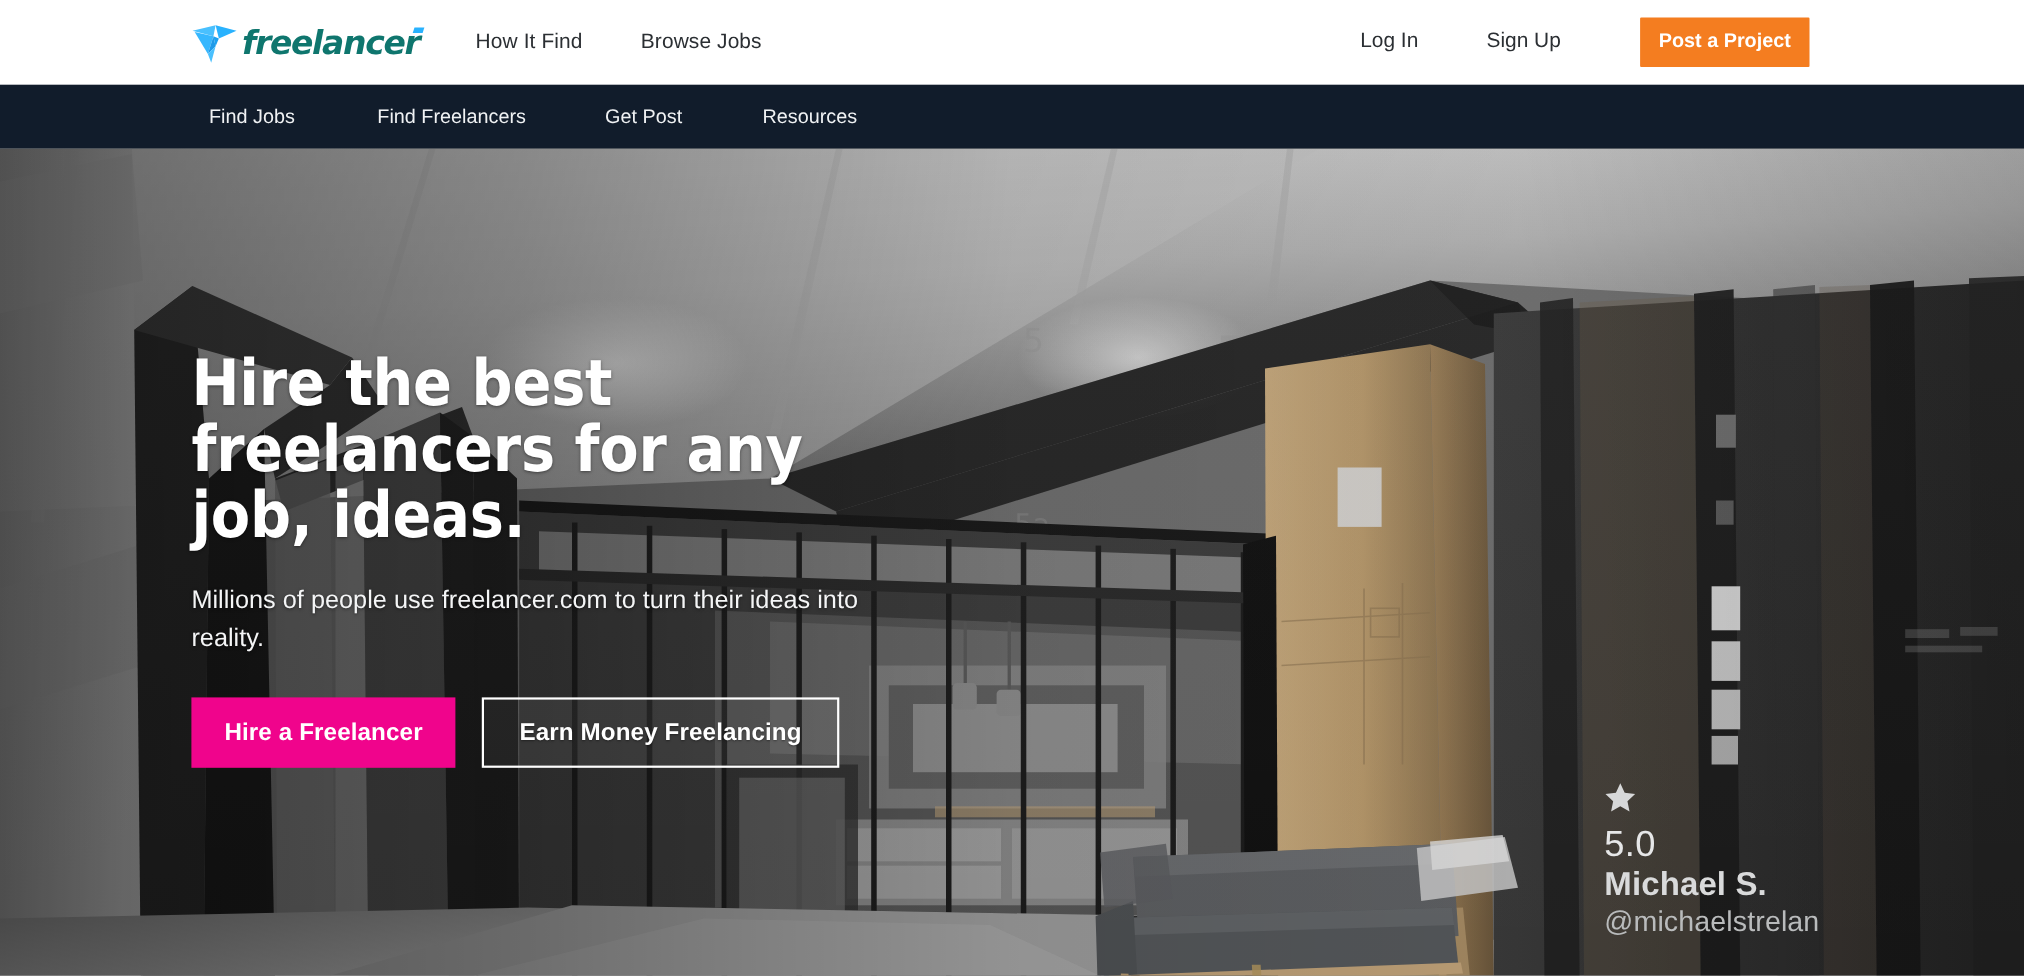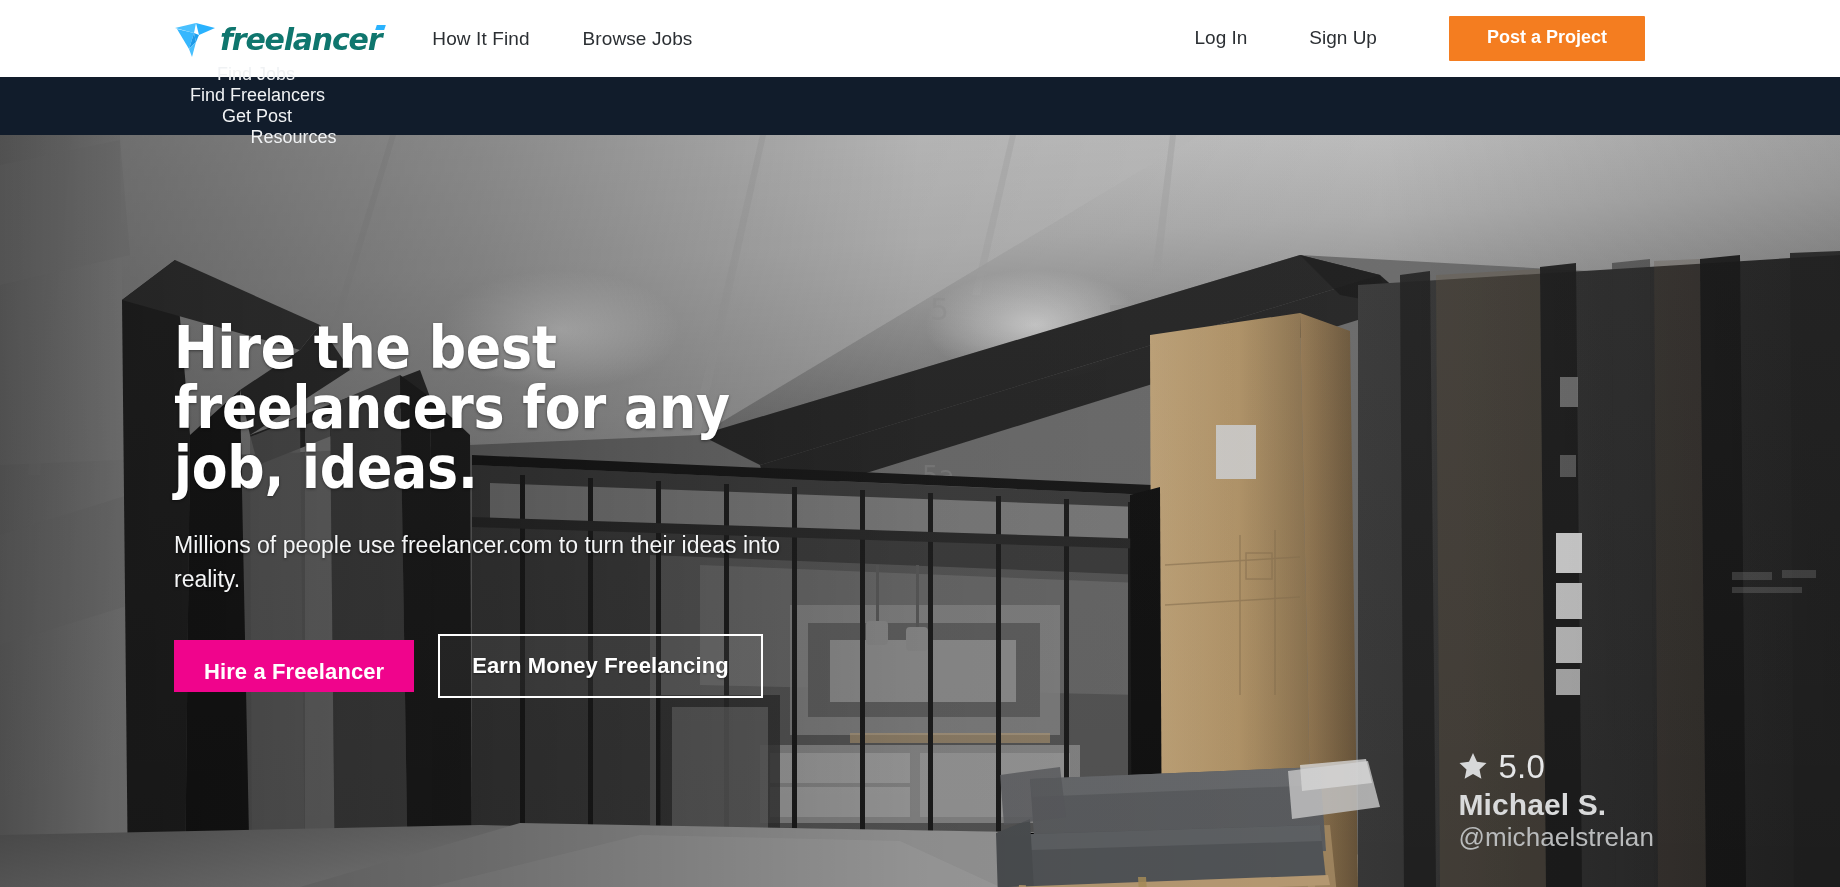--- a/index.html
+++ b/index.html
@@ -96,21 +96,21 @@
     white-space: nowrap;
   }
   .top-right a.auth.login  { margin-right: 62px; }
   .top-right a.auth.signup { margin-right: 72px; }
 
   .post-btn {
     background: #f47d20;
     color: #ffffff;
     font-size: 18px;
     font-weight: 700;
-    padding: 12px 38px 13px;
+    padding: 12px 17px 13px;
     border: none;
     cursor: pointer;
     line-height: 1.1;
     white-space: nowrap;
     font-family: "Liberation Sans", sans-serif;
     border-radius: 1px;
   }
 
   
   .subnav {
@@ -120,21 +120,20 @@
     background: #111c2b;
     display: flex;
     align-items: center;
     z-index: 30;
   }
   .subnav-inner {
     display: flex;
     align-items: center;
     margin-left: 190px;
     gap: 0;
-    flex-direction: column;
   }
   .subnav-inner a {
     font-size: 18px;
     color: #f0f2f4;
     text-decoration: none;
     white-space: nowrap;
   }
   .subnav-inner a:nth-child(1) { margin-right: 75px; }
   .subnav-inner a:nth-child(2) { margin-right: 72px; }
   .subnav-inner a:nth-child(3) { margin-right: 73px; }
@@ -204,21 +203,21 @@
 
   .hero-buttons { display: flex; align-items: center; gap: 24px; }
 
   .btn-hire {
     background: #f0048c;
     color: #ffffff;
     border: none;
     font-size: 22px;
     font-weight: 700;
     padding: 0 30px;
-    height: 52px;
+    height: 64px;
     line-height: 64px;
     cursor: pointer;
     white-space: nowrap;
     font-family: "Liberation Sans", sans-serif;
     letter-spacing: 0.1px;
   }
 
   .btn-earn {
     background: rgba(255,255,255,0.06);
     color: #ffffff;
@@ -239,23 +238,23 @@
   .rating {
     position: absolute;
     right: 186px;
     bottom: 34px;
     text-align: left;
     z-index: 6;
     pointer-events: none;
   }
   .rating-row {
     display: flex;
-    align-items: center;
     gap: 10px;
     margin-bottom: 4px;
+    flex-direction: column;
   }
   .star-icon { width: 30px; height: 30px; display: block; flex: none; }
   .rating-score {
     font-size: 33px;
     color: #e6e7e8;
     line-height: 1;
     font-weight: 400;
     letter-spacing: 0.3px;
   }
   .rating-name {

